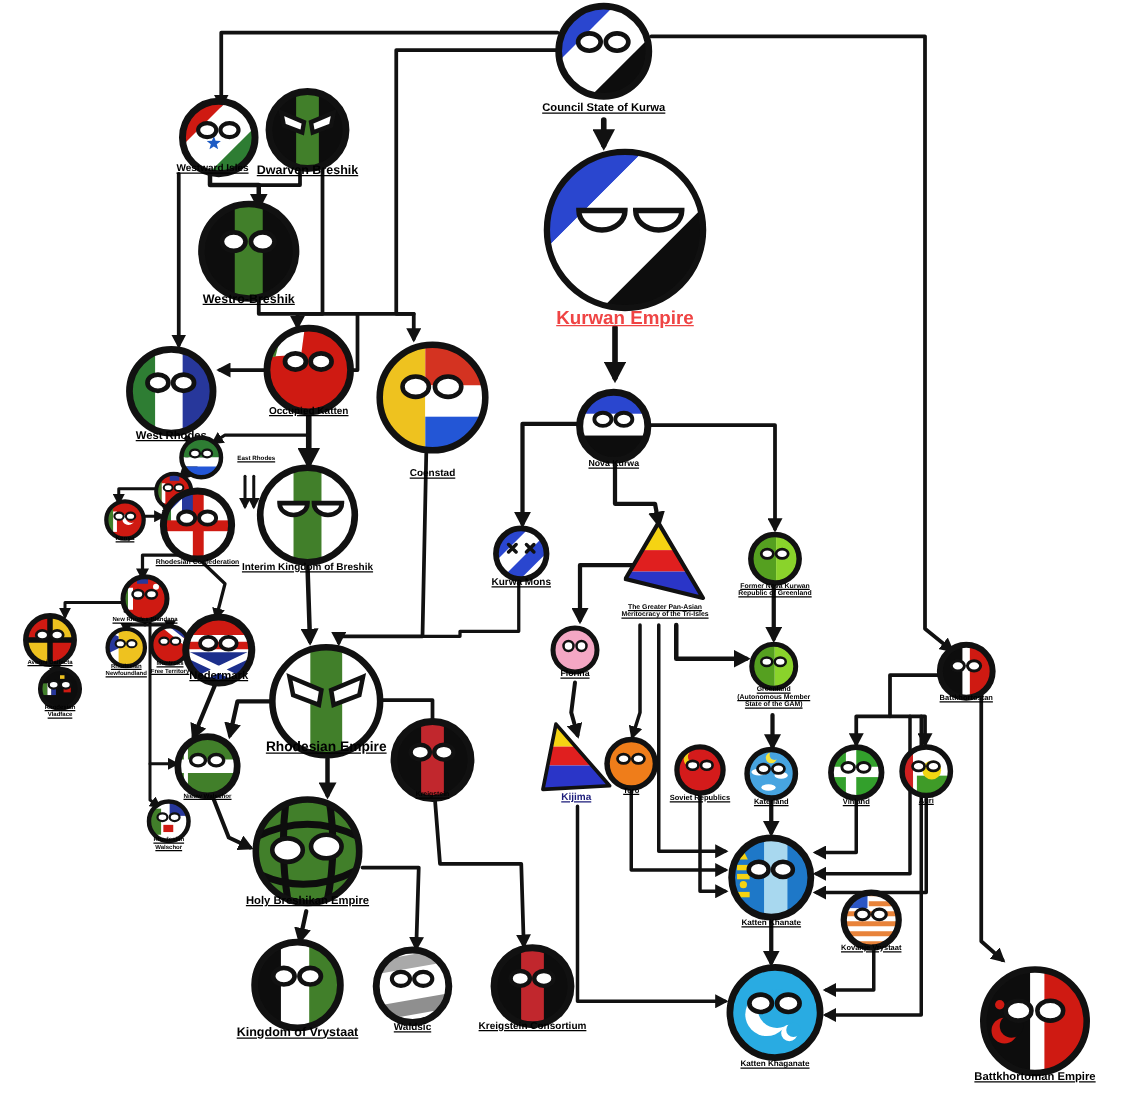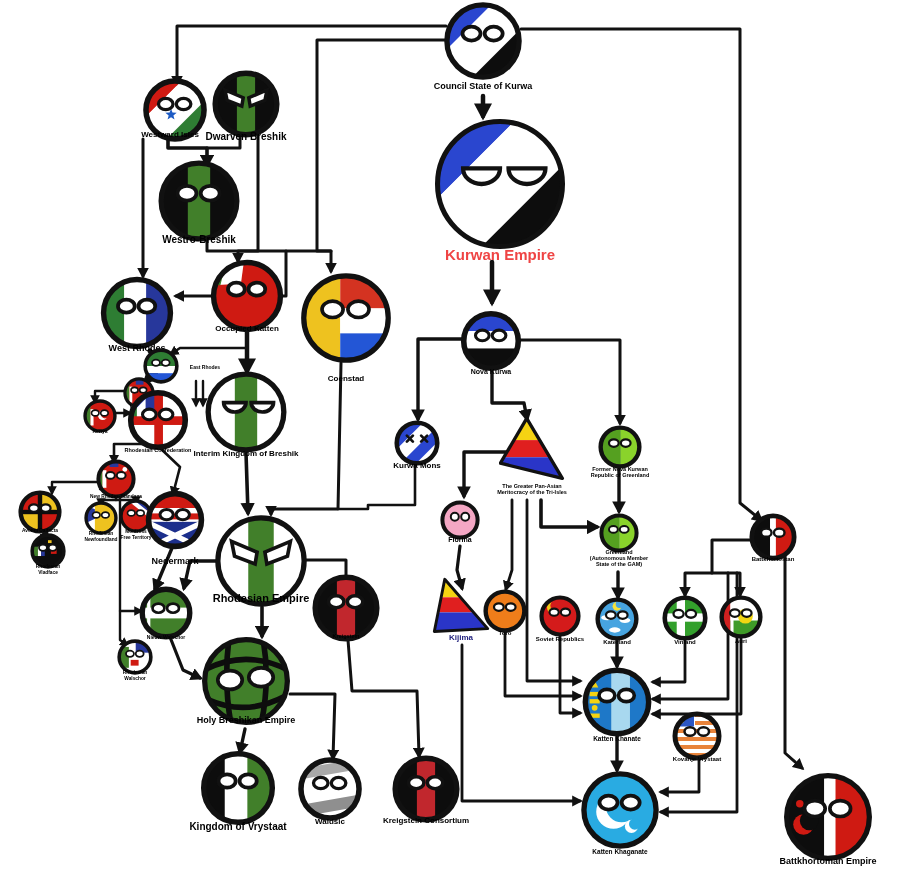--- a/index.html
+++ b/index.html
@@ -1,21 +1,21 @@
 <!DOCTYPE html>
 <html><head>
 <meta charset="utf-8">
 <style>
   html,body{margin:0;padding:0;background:#fff;}
   #canvas{position:relative;width:900px;height:877px;background:#fff;overflow:hidden;
           font-family:"Liberation Sans",sans-serif;}
   #edges{position:absolute;left:0;top:0;}
   .node-ball{position:absolute;}
   .lbl{position:absolute;text-align:center;font-weight:bold;color:#000;line-height:1.12;}
-  .lbl span{display:block;}
+  .lbl span{display:block;text-decoration:underline;}
 </style>
 </head>
 <body>
 
 <div id="canvas">
   <svg id="edges" width="900" height="877">
     <defs>
       <marker id="ah" viewBox="0 0 10 10" refX="7" refY="5" markerWidth="4" markerHeight="4" orient="auto">
         <path d="M0,0 L9.5,5 L0,10 z" fill="#111"></path>
       </marker>
@@ -517,21 +517,21 @@
           <rect x="-5" y="-5" width="110" height="57" fill="#cf1a12"></rect>
       <rect x="-5" y="30" width="110" height="9" fill="#fff"></rect>
       <rect x="-5" y="52" width="110" height="53" fill="#1c2f8c"></rect>
       <path d="M-5,50 L105,102 M105,50 L-5,102" stroke="#fff" stroke-width="9" fill="none"></path>
       <rect x="-5" y="49" width="110" height="4" fill="#fff"></rect>
         </g>
       <circle cx="50" cy="50" r="44" fill="none" stroke="#111" stroke-width="9.4"></circle>
       <ellipse cx="36" cy="41" rx="11" ry="8.5" fill="#fff" stroke="#111" stroke-width="5"></ellipse>
         <ellipse cx="63" cy="41" rx="11" ry="8.5" fill="#fff" stroke="#111" stroke-width="5"></ellipse>
       </svg>
-      <div class="lbl" style="left:95px;top:556px;width:160px;font-size:9px;color:#000">
+      <div class="lbl" style="left:95px;top:535px;width:160px;font-size:9px;color:#000">
         <span>Nedermark</span>
       </div>
       <svg class="node-ball" width="98" height="98" viewBox="0 0 100 100" style="left:212px;top:512px">
         <defs>
           <clipPath id="cp_breshikan_empire">
             <circle cx="50" cy="50" r="44"></circle>
           </clipPath>
         </defs>
       <g clip-path="url(#cp_breshikan_empire)">
           <rect x="-5" y="-5" width="110" height="110" fill="#ffffff"></rect>

